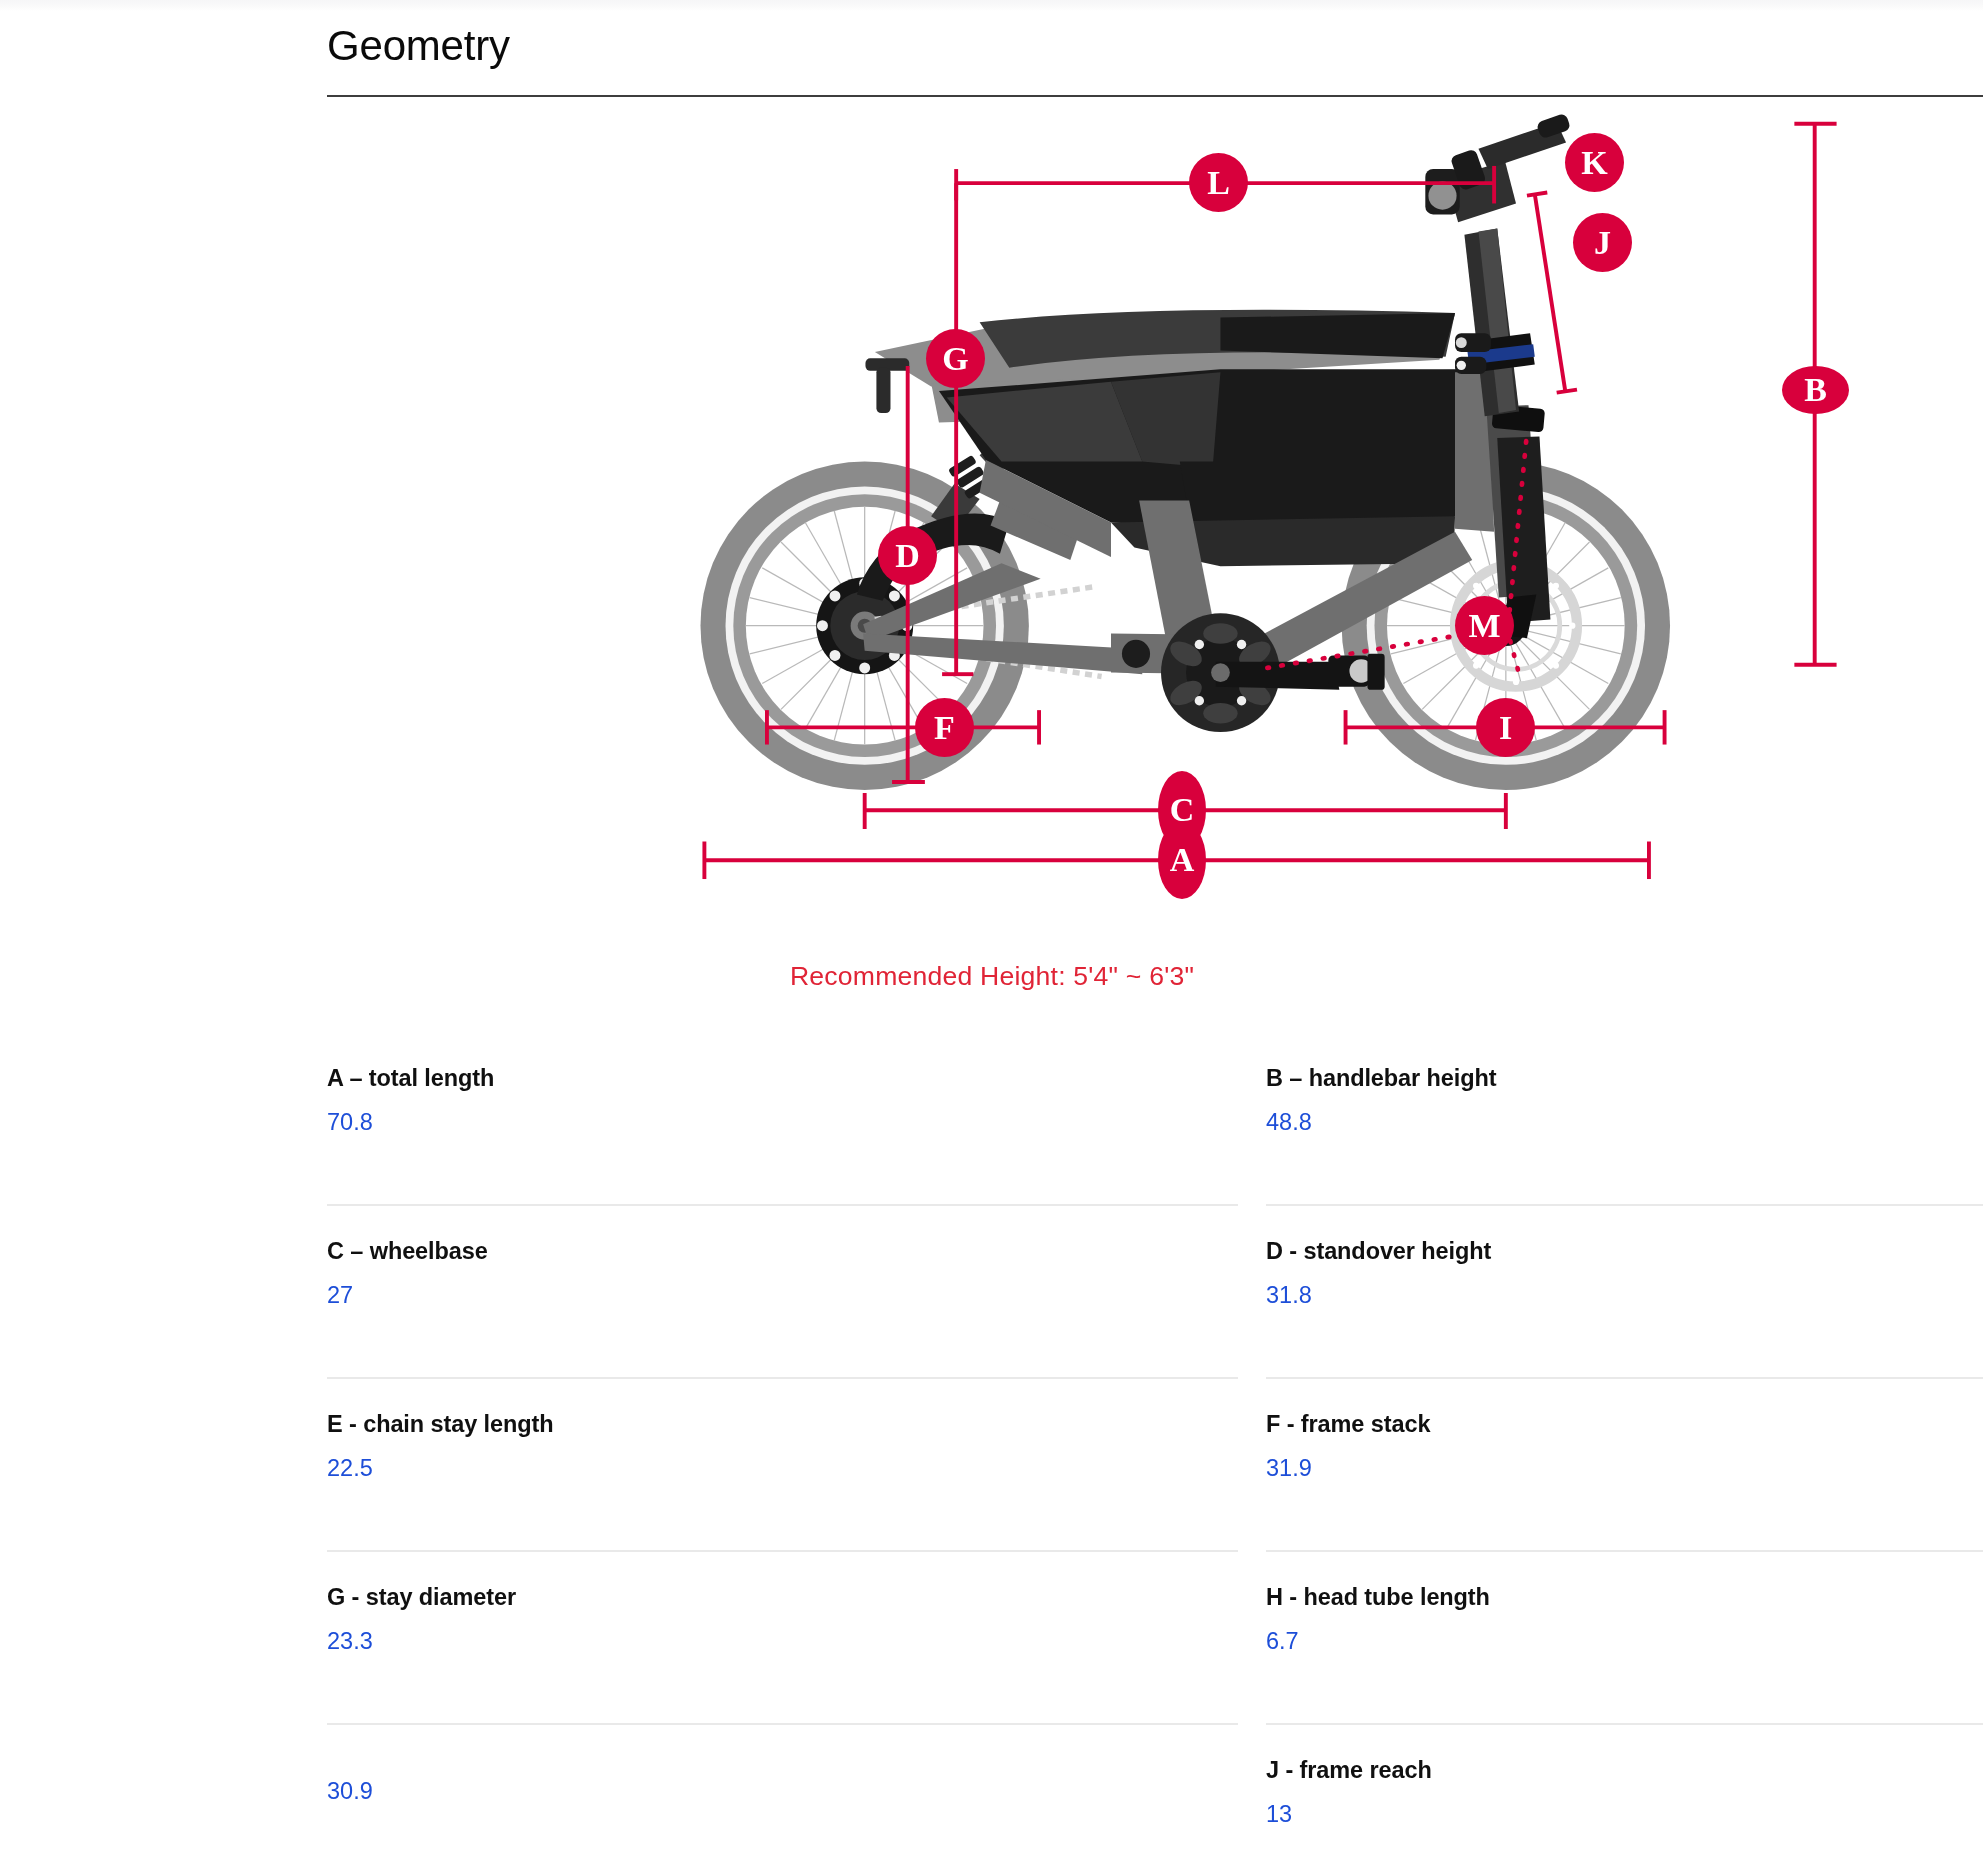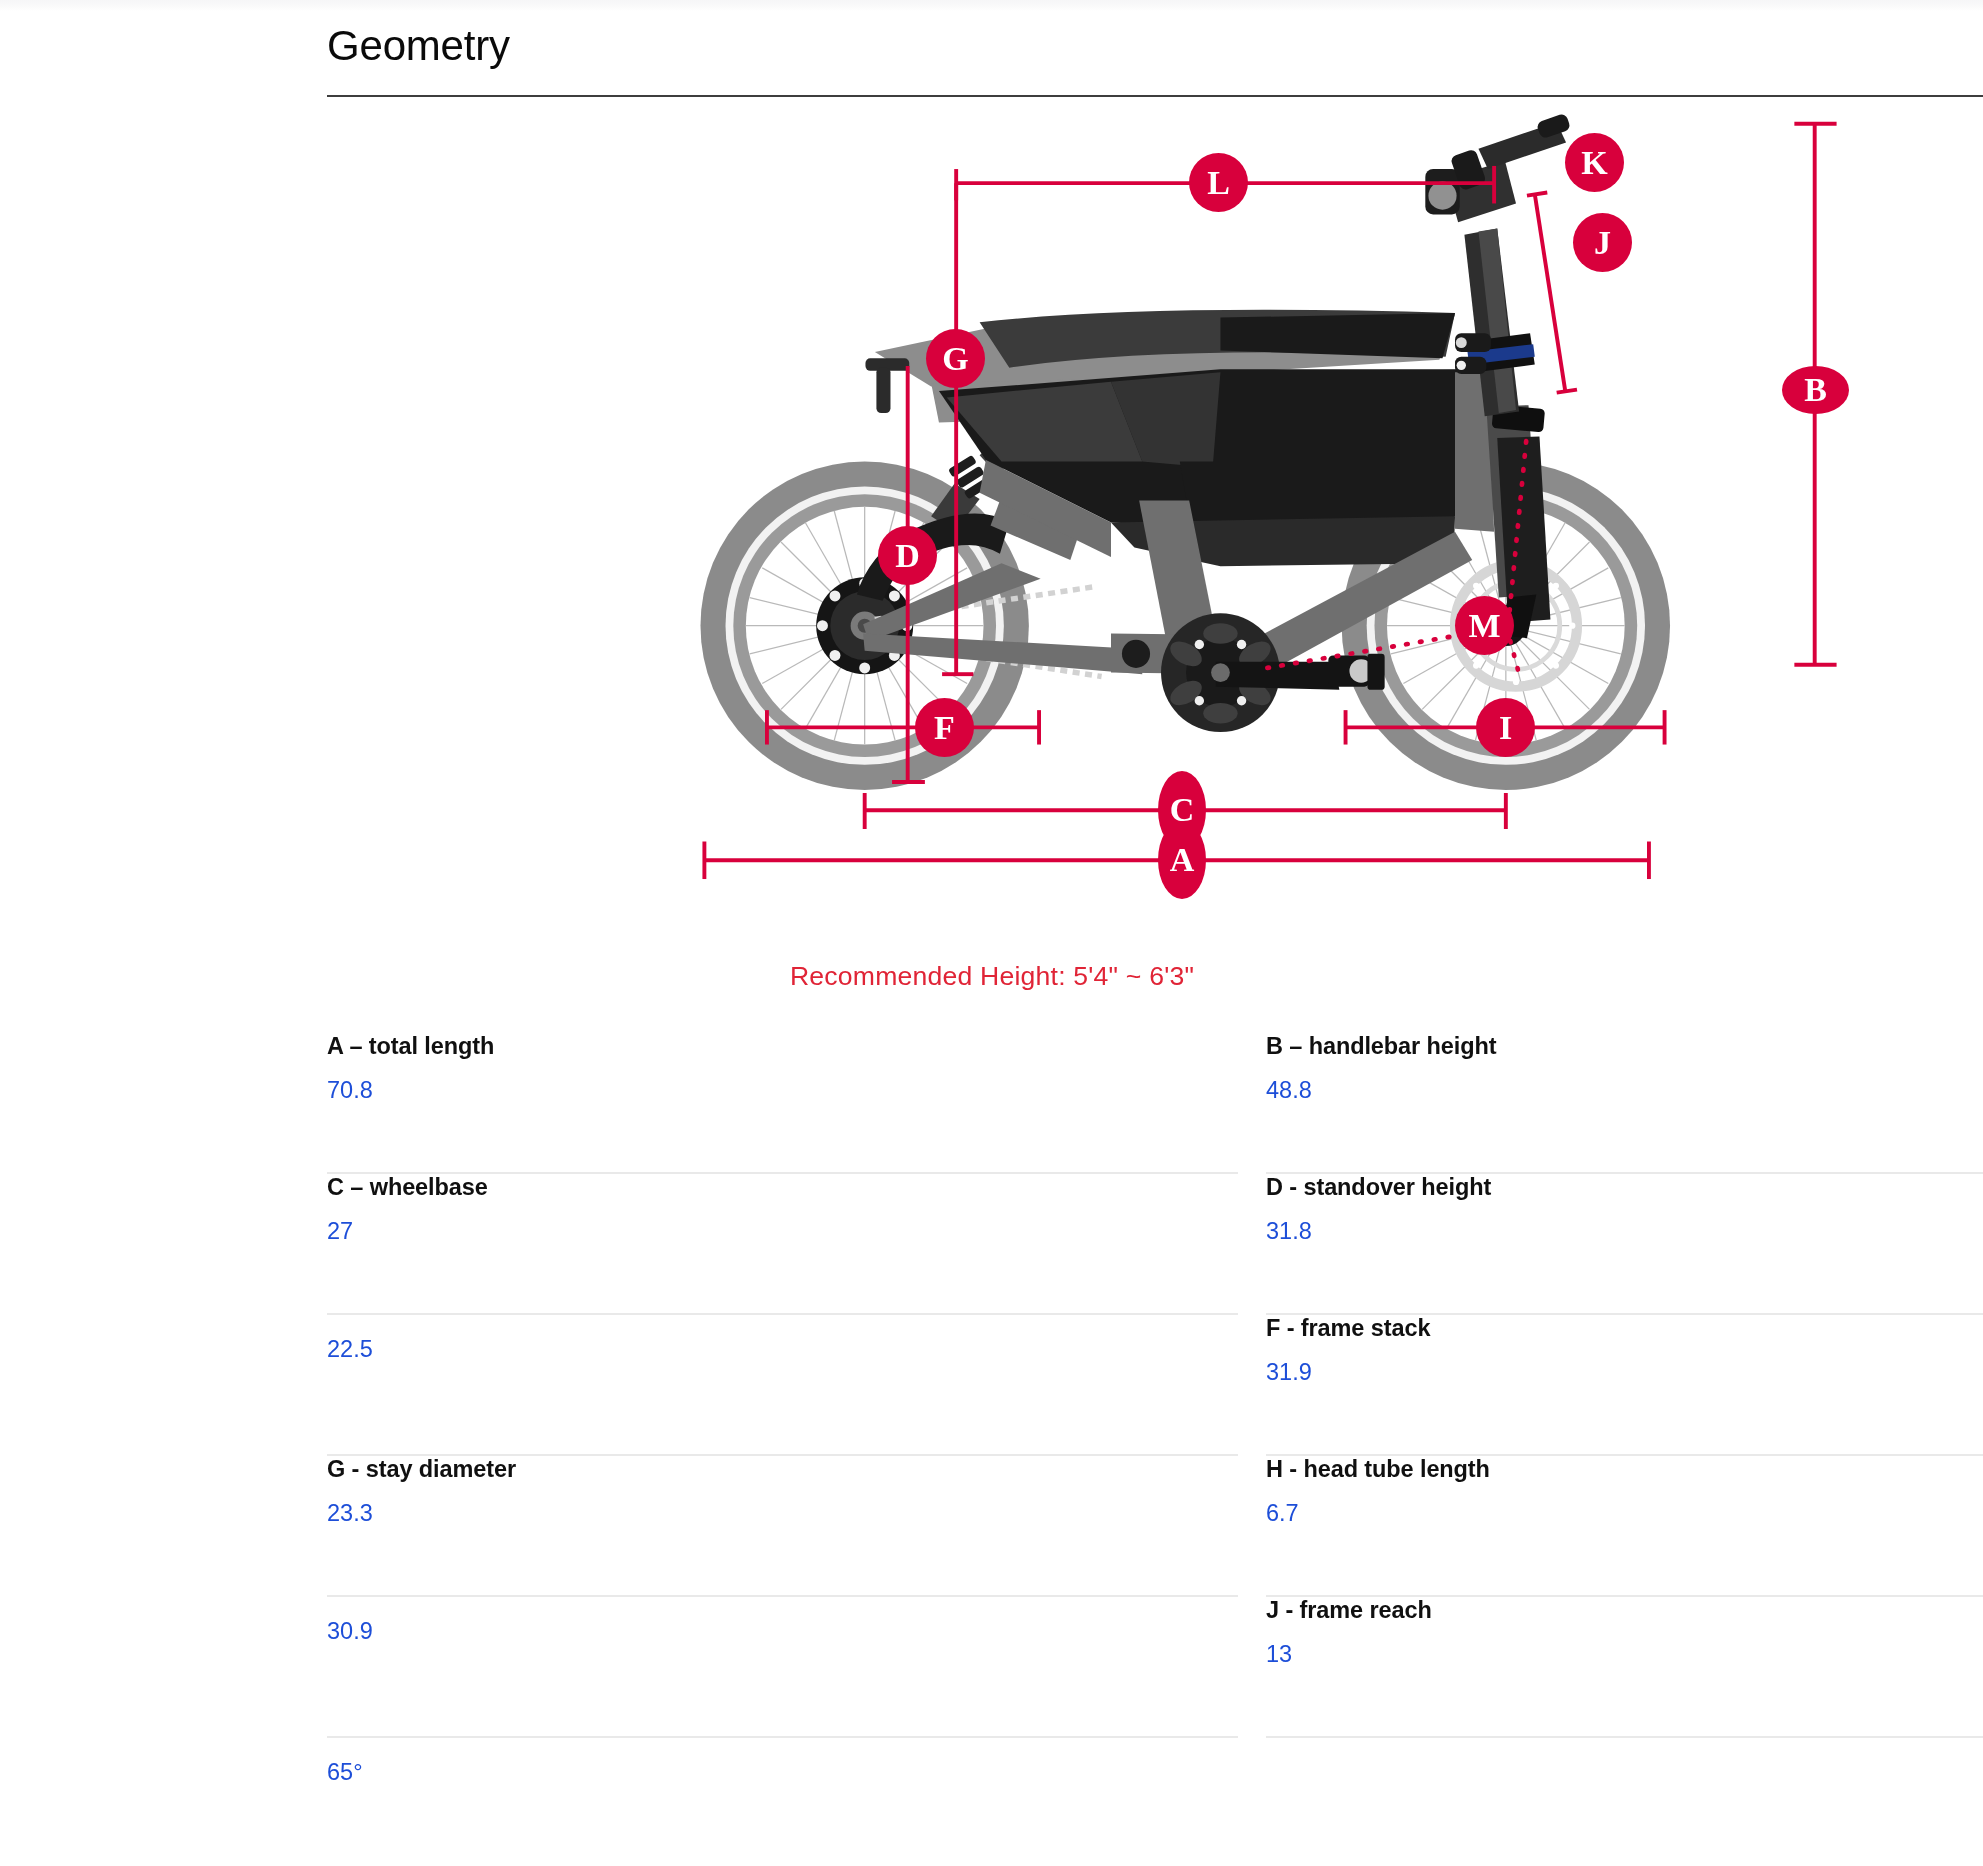--- a/index.html
+++ b/index.html
@@ -47,21 +47,21 @@
     position:absolute; left:0; top:961px; width:1984px; text-align:center;
     color:#e02436; font-size:26.6px; font-weight:400; letter-spacing:0.2px;
   }
 
   
   .specs {
     position:absolute; left:327px; top:1033px; width:1690px;
     display:grid; grid-template-columns: 939px 751px;
   }
   .spec-cell {
-    position:relative; height:141px; padding-top:1.6px; padding-right:28px;
+    position:relative; height:141px; padding-top:1.6px; padding-right:28px;margin-top:32px;
   }
   .spec-cell.col-l { width:939px; }
   .spec-cell.col-r { width:751px; }
   .spec-cell::after {
     content:""; position:absolute; left:0; bottom:0;
     height:2.3px; background:#e9e9e9;
   }
   .spec-cell.col-l::after { width:911px; }
   .spec-cell.col-r::after { width:782px; }
   .spec-label {
@@ -378,20 +378,21 @@
     <div class="spec-cell col-l">
       <div class="spec-label">C – wheelbase</div>
       <div class="spec-value">27</div>
     </div>
     <div class="spec-cell col-r">
       <div class="spec-label">D - standover height</div>
       <div class="spec-value">31.8</div>
     </div>
 
     <div class="spec-cell col-l">
+      <div class="spec-label">E - chain stay length</div>
       <div class="spec-value">22.5</div>
     </div>
     <div class="spec-cell col-r">
       <div class="spec-label">F - frame stack</div>
       <div class="spec-value">31.9</div>
     </div>
 
     <div class="spec-cell col-l">
       <div class="spec-label">G - stay diameter</div>
       <div class="spec-value">23.3</div>

